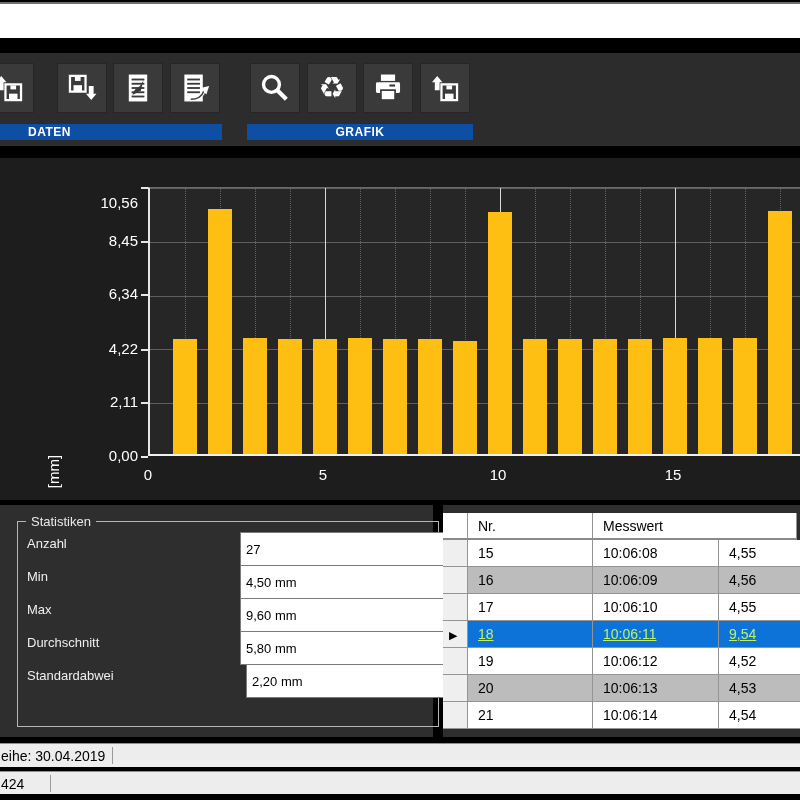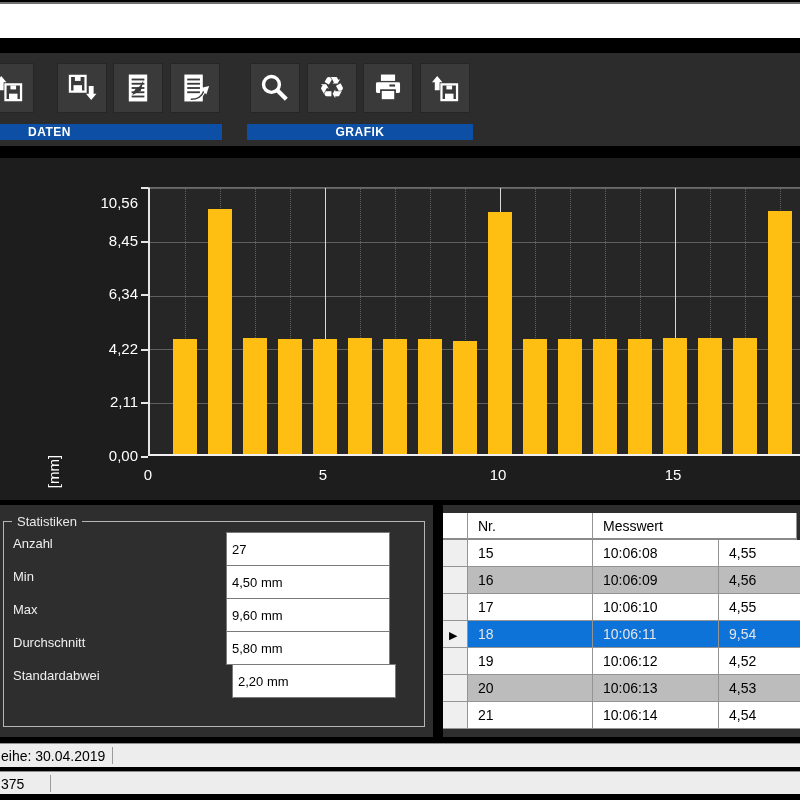--- a/index.html
+++ b/index.html
@@ -33,42 +33,42 @@
   .vgrid.major { border-left:1px solid #d8d8d8; }
   .bar { position:absolute; bottom:0; width:24px; background:#ffbf12; }
   .ytick-label { position:absolute; width:90px; text-align:right; color:#fff; font-size:15px; }
   .ytick-mark { position:absolute; width:7px; height:2px; background:#e6e6e6; }
   .xtick-label { position:absolute; color:#fff; font-size:15px; width:40px; text-align:center; }
   .y-axis-title { position:absolute; left:30px; top:305px; color:#fff; font-size:15px;
                   transform:rotate(-90deg); transform-origin:center; width:46px; text-align:center; }
 
   
   .left-panel { position:absolute; left:0; top:505px; width:433px; height:232px; background:#2e2e2e; }
-  .groupbox { position:absolute; left:3px; top:16px; width:422px; height:206px;
+  .groupbox { position:absolute; left:17px; top:16px; width:422px; height:206px;
               border:1px solid #b5b5b5; }
   .groupbox-legend { position:absolute; left:8px; top:-8px; background:#2e2e2e; padding:0 5px;
                      color:#e8e8e8; font-size:13px; }
   .stat-label { position:absolute; left:9px; color:#efefef; font-size:13px; }
-  .stat-input { position:absolute; left:222px; width:164px; height:22px; background:#fff;
+  .stat-input { position:absolute; left:222px; width:228px; height:22px; background:#fff;
                 border:1px solid #7a7a7a; color:#000; font-size:13px; padding:16px 5px;
                 font-family:"Liberation Sans", sans-serif; }
 
   
   .table-panel { position:absolute; left:443px; top:505px; width:357px; height:232px;
                  background:#2e2e2e; overflow:hidden; }
   .grid-table { position:absolute; left:0; top:8px; width:480px; }
   .grid-row { display:flex; height:27px; }
   .grid-cell { border-right:1px solid #949494; border-bottom:1px solid #949494;
                font-size:14px; color:#000; padding:5px 0 8px 10px; overflow:hidden; white-space:nowrap; }
   .rowhead { width:25px; background:#efefef; padding-left:6px; }
   .c0 { width:125px; } .c1 { width:126px; } .c2 { width:204px; }
   .grid-row.head .grid-cell { background:#fff; border-bottom:2px solid #8a8a8a; }
   .grid-row.white .grid-cell.datacell { background:#fff; }
   .grid-row.gray  .grid-cell.datacell { background:#bcbcbc; }
-  .grid-row.selected .grid-cell.datacell { background:#0d73d8; color:#e5e5e5; }
+  .grid-row.selected .grid-cell.datacell { background:#0d73d8; color:#bef264;text-decoration:underline; }
   .sel-arrow { font-size:11px; color:#000; }
 
   
   .statusbar { position:absolute; left:0; width:800px; background:#ededed;
                border-top:1px solid #8f8f8f; color:#000; font-size:14px; }
   .sb1 { top:743px; height:24px;text-align:center; }
   .sb2 { top:771px; height:23px; }
   .sb-text { position:absolute; left:1px; top:4px; }
   .sb-sep { position:absolute; top:3px; width:1px; height:17px; background:#9a9a9a; }
 </style>
@@ -304,17 +304,17 @@
           <div class="grid-cell datacell c2">4,54</div>
         </div>
       </div>
   </div>
 
   <div class="statusbar sb1">
     <span class="sb-text">eihe: 30.04.2019</span>
     <span class="sb-sep" style="left:112px"></span>
   </div>
   <div class="statusbar sb2">
-    <span class="sb-text">375</span>
+    <span class="sb-text">424</span>
     <span class="sb-sep" style="left:50px"></span>
   </div>
 
 </div>
 
 </body></html>

